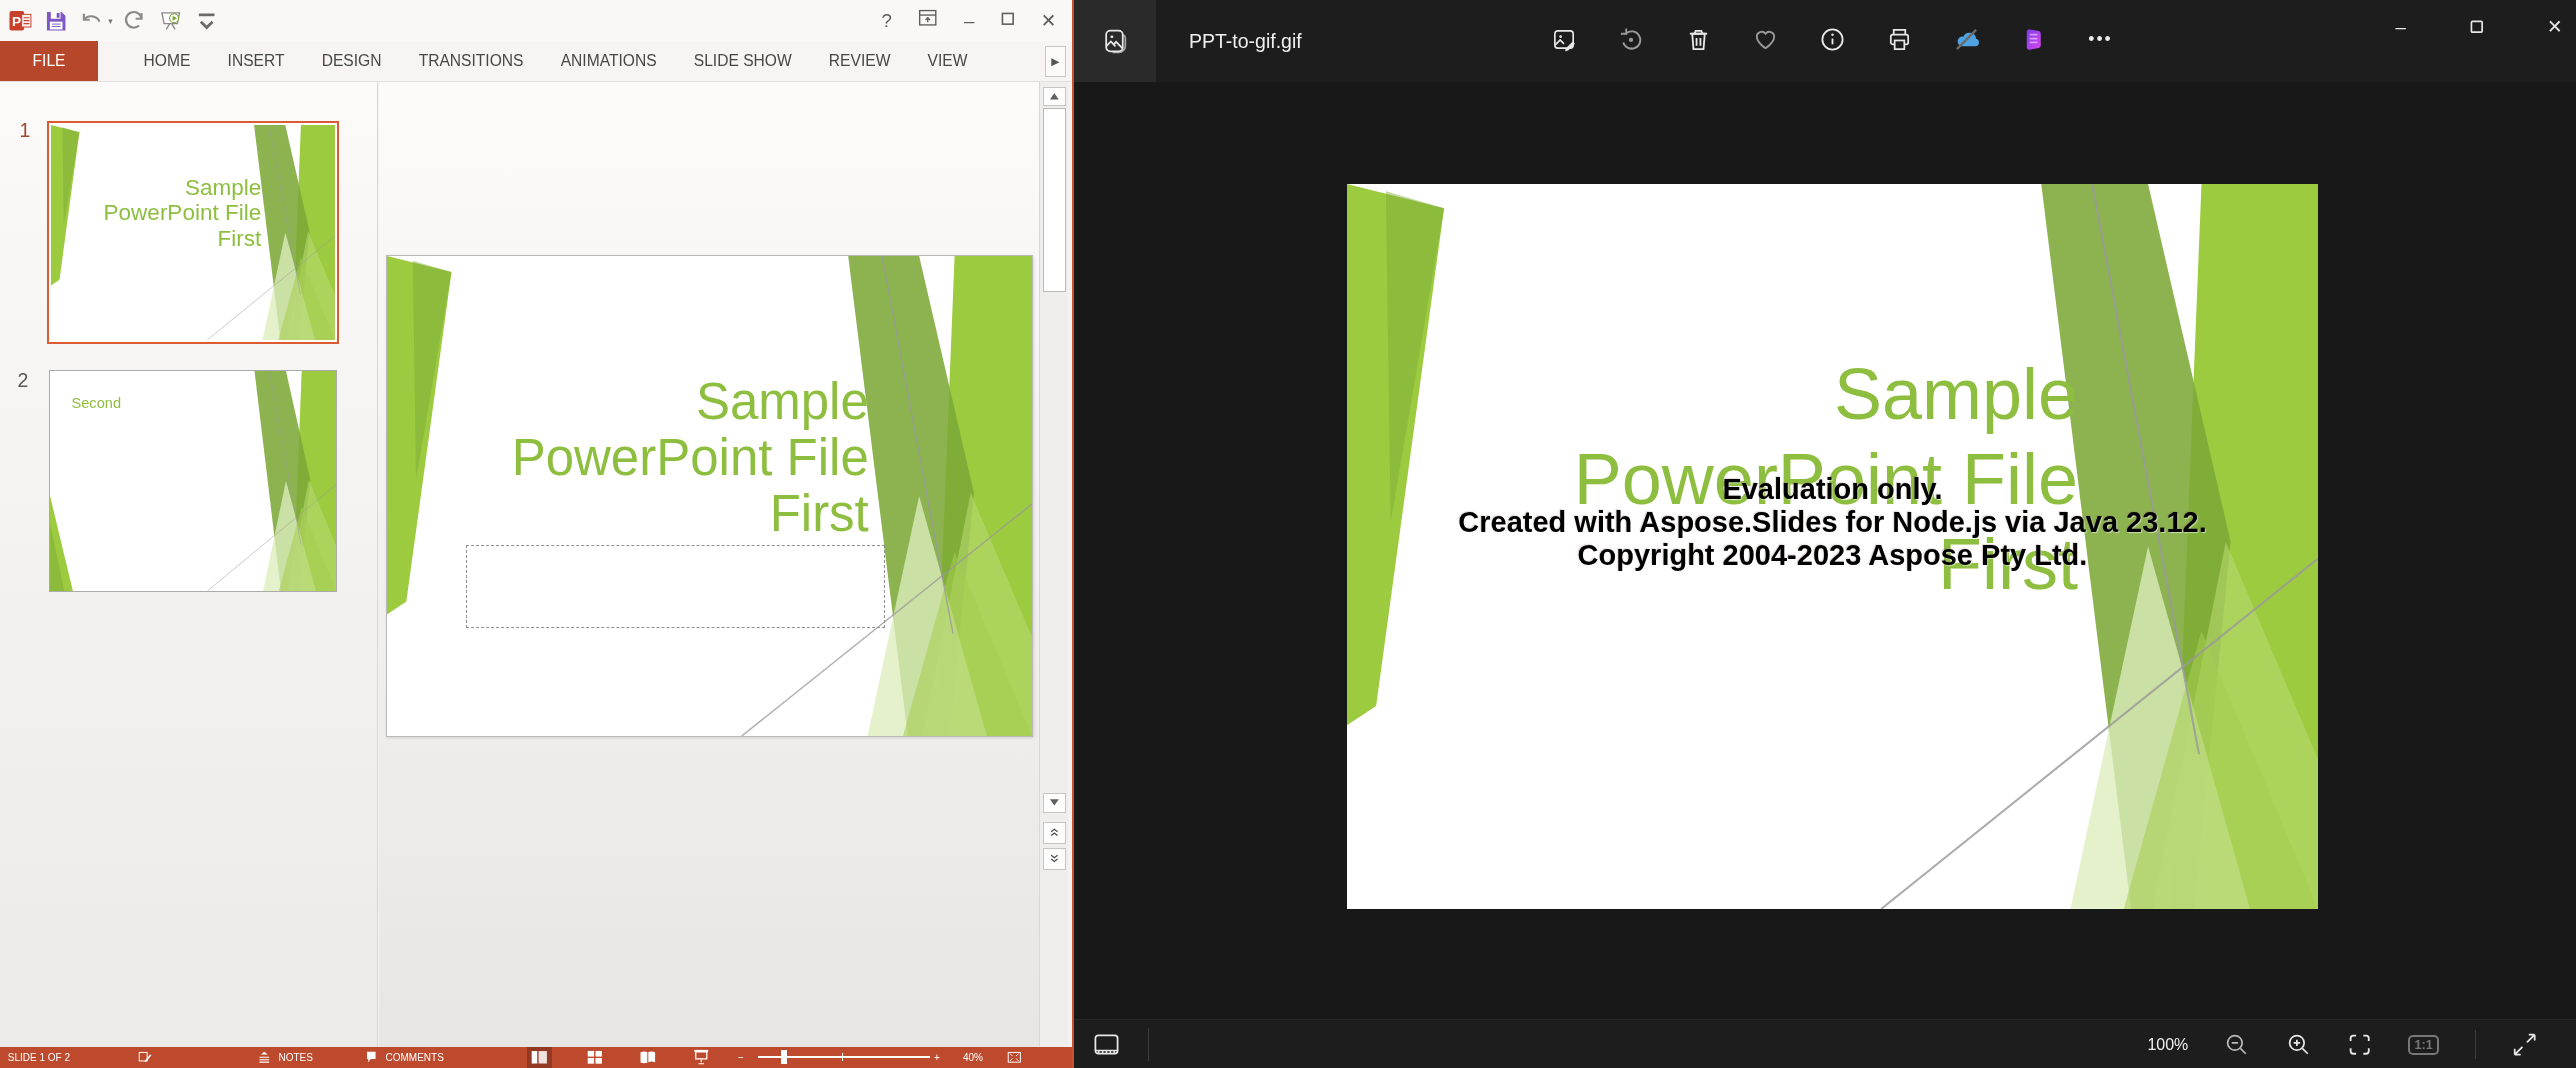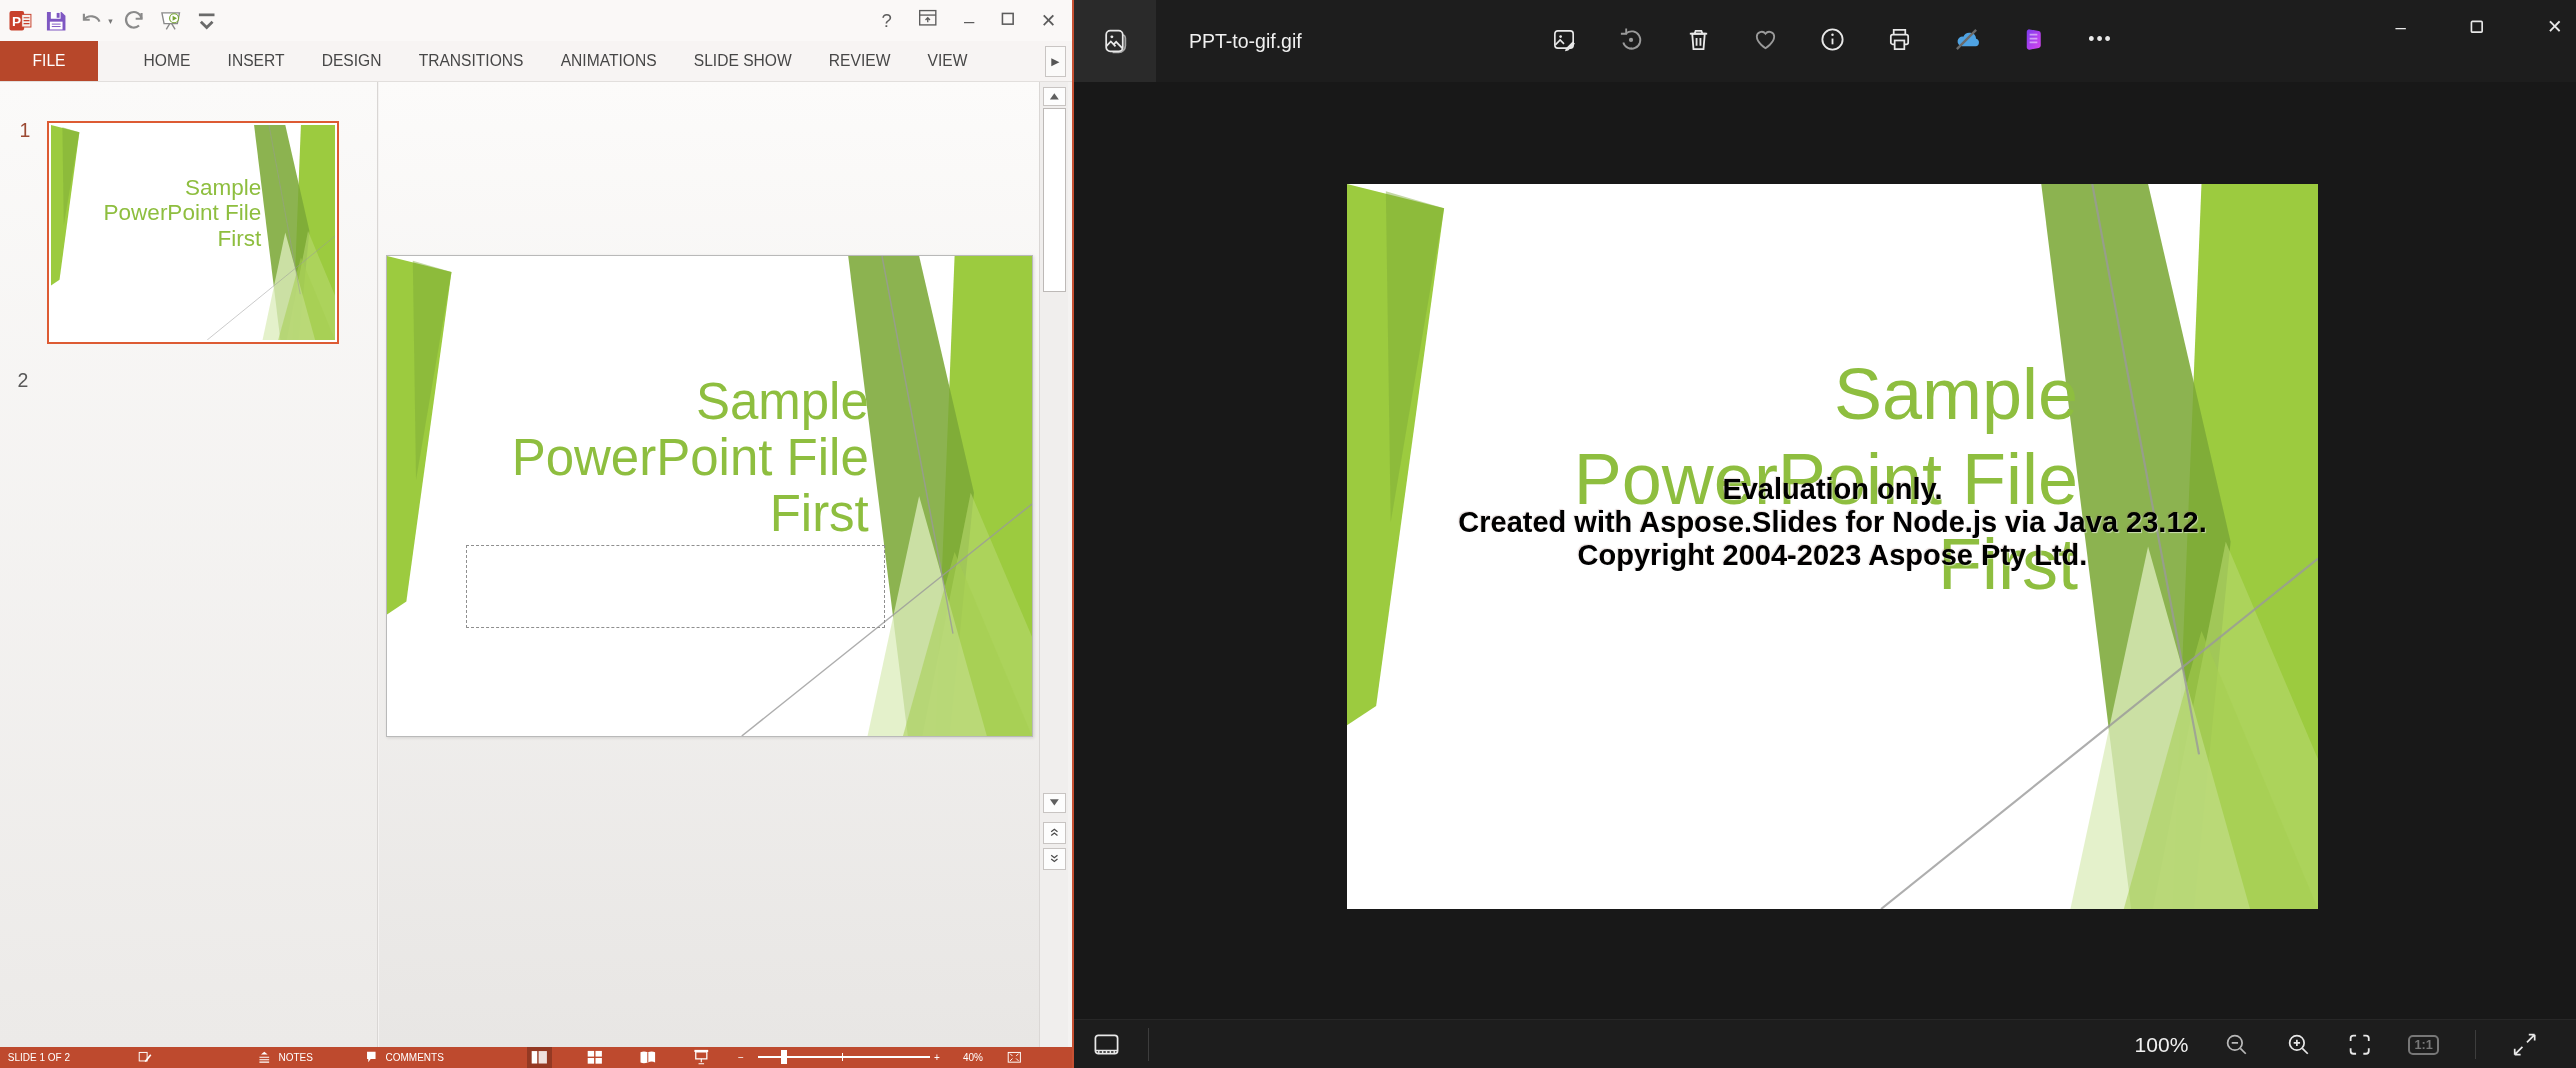--- a/index.html
+++ b/index.html
@@ -99,21 +99,21 @@
                font-size:29px; line-height:33px; font-weight:bold; color:#000000;
                text-shadow:1px 1px 1px rgba(255,255,255,.55), -1px -1px 1px rgba(150,110,105,.25); }
 
   .ph-bottombar { position:absolute; left:0; right:0; bottom:0; height:49px; background:#1D1D1D;
                   border-top:1px solid #272727; }
   .ph-bb-left { position:absolute; left:17.6px; top:10.7px; display:flex; align-items:center; }
   .vdiv { position:absolute; width:1px; background:#3D3D3D; }
   .ph-bb-right { position:absolute; right:39px; top:0; height:49px; display:flex; align-items:center;
                  gap:36px; }
   .ph-bb-right svg { width:25.4px; height:25.4px; display:block; }
-  .zoom-label { font-size:21px; color:#F0F0F0; }
+  .zoom-label { font-size:16px; color:#F0F0F0; }
   .one-one { border:2px solid #777; border-radius:4.9px; color:#777; font-size:12.7px; font-weight:bold;
              padding:1px 3.9px; }
   .bb-div { width:1px; height:29px; background:#3D3D3D; }
 </style>
 </head>
 <body>
 
 <div class="ppt-window">
 
   <div class="ppt-titlebar">
@@ -215,20 +215,38 @@
               </svg>
             </div>
           <div class="thumb-title">
             <div>Sample</div>
             <div>PowerPoint File</div>
             <div>First</div>
           </div>
         </div>
       </div>
       <div class="slide-num" style="left:17.6px; top:287px; color:#585858;">2</div>
+      <div class="thumb2-box">
+        <div class="thumb-inner">
+          <div class="facet-bg">
+              <svg viewBox="0 0 400 300" preserveAspectRatio="none">
+                <polygon points="0,170 32,300 0,300" fill="#9CCB3F"></polygon>
+                <polygon points="0,208 20,300 0,300" fill="#7CA938" opacity="0.5"></polygon>
+                <polygon points="352,0 400,0 400,300 340,300" fill="#9CCB3F"></polygon>
+                <polygon points="286,0 330,0 364,148 349,300 323,300" fill="#7CA938" opacity="0.88"></polygon>
+                <polygon points="362,148 400,238 400,300 332,300" fill="#B7D96E" opacity="0.6"></polygon>
+                <polygon points="330,150 298,300 372,300" fill="#DCEDBC" opacity="0.78"></polygon>
+                <polygon points="352,185 400,300 320,300" fill="#A6CE51" opacity="0.55"></polygon>
+                <line x1="307" y1="0" x2="351" y2="236" stroke="#9a9a9a" stroke-width="0.9" opacity="0.8"></line>
+                <line x1="220" y1="300" x2="400" y2="155" stroke="#9a9a9a" stroke-width="0.9" opacity="0.8"></line>
+              </svg>
+            </div>
+          <div class="thumb2-label">Second</div>
+        </div>
+      </div>
     </div>
 
     <div class="main-pane">
       <div class="slide-canvas">
         <div class="facet-bg">
             <svg viewBox="0 0 400 300" preserveAspectRatio="none">
               <polygon points="0,0 40,10 12,216 0,224" fill="#9CCB3F"></polygon>
               <polygon points="16,3 40,10 18,140" fill="#7CA938" opacity="0.45"></polygon>
               <polygon points="352,0 400,0 400,300 340,300" fill="#9CCB3F"></polygon>
               <polygon points="286,0 330,0 364,148 349,300 323,300" fill="#7CA938" opacity="0.88"></polygon>

